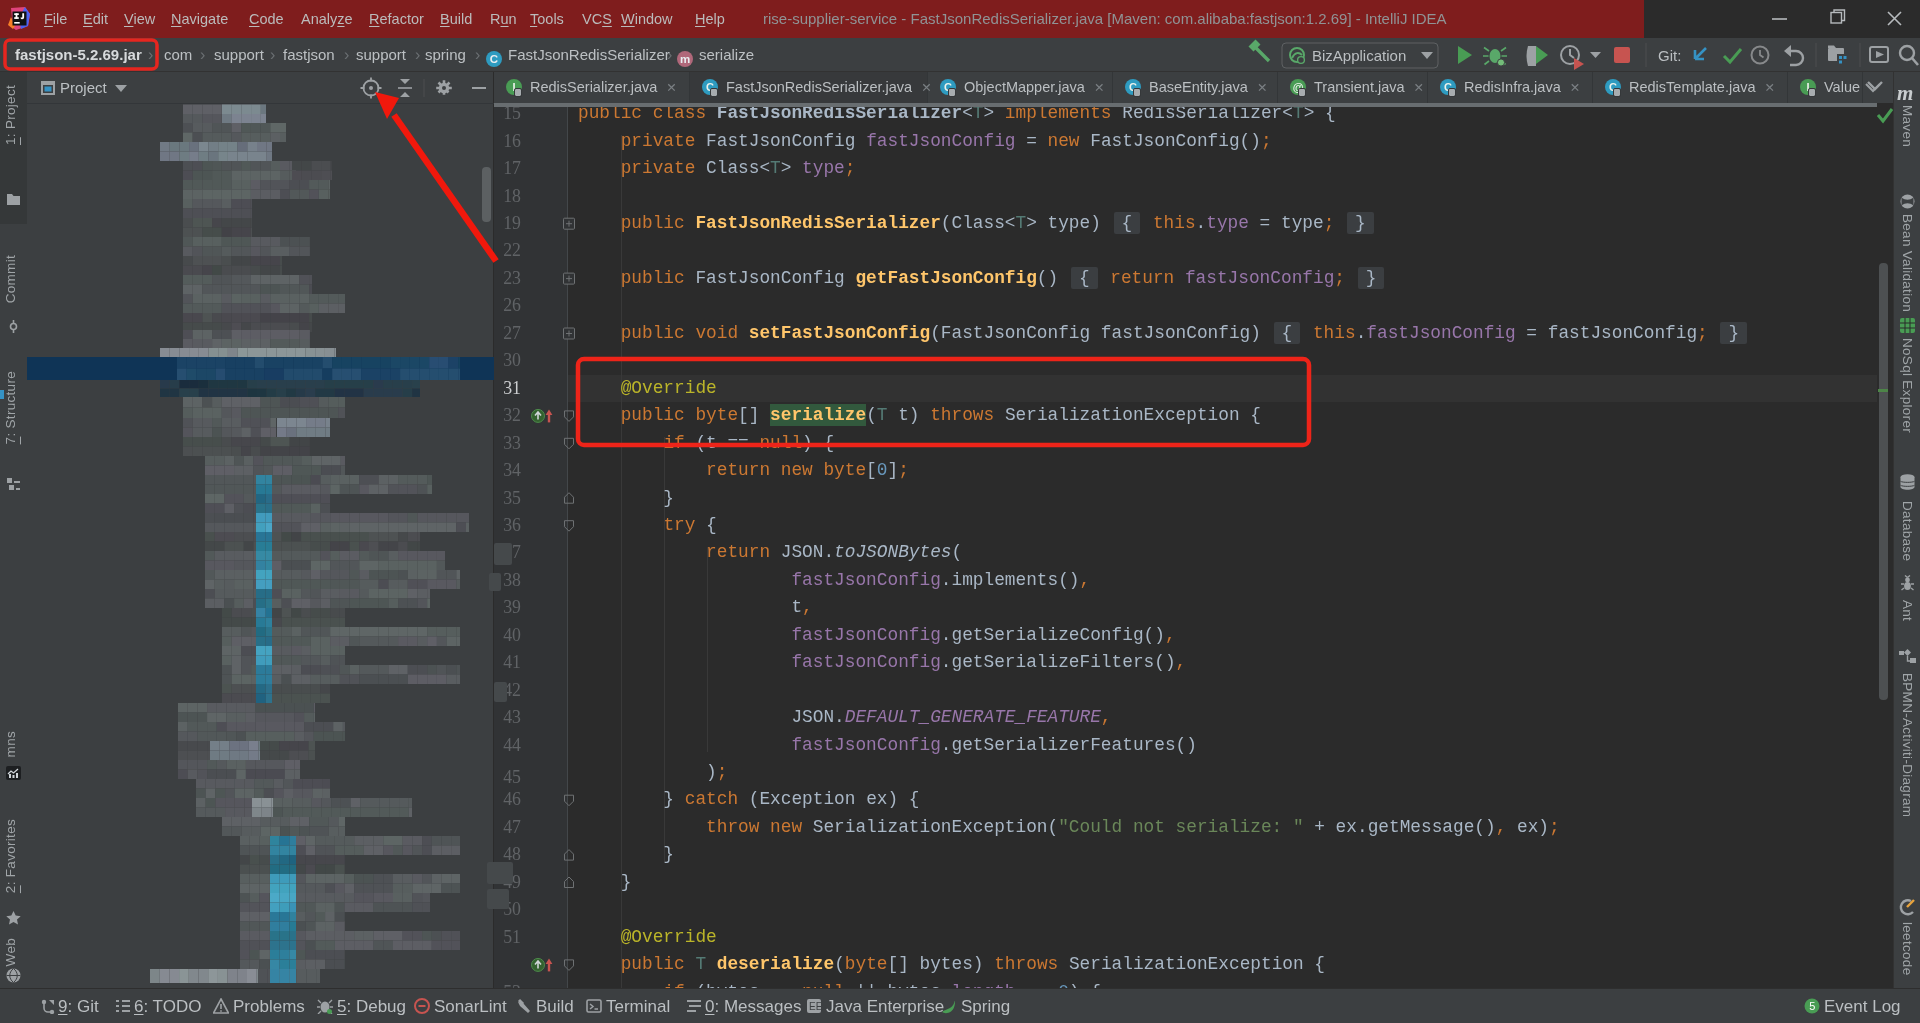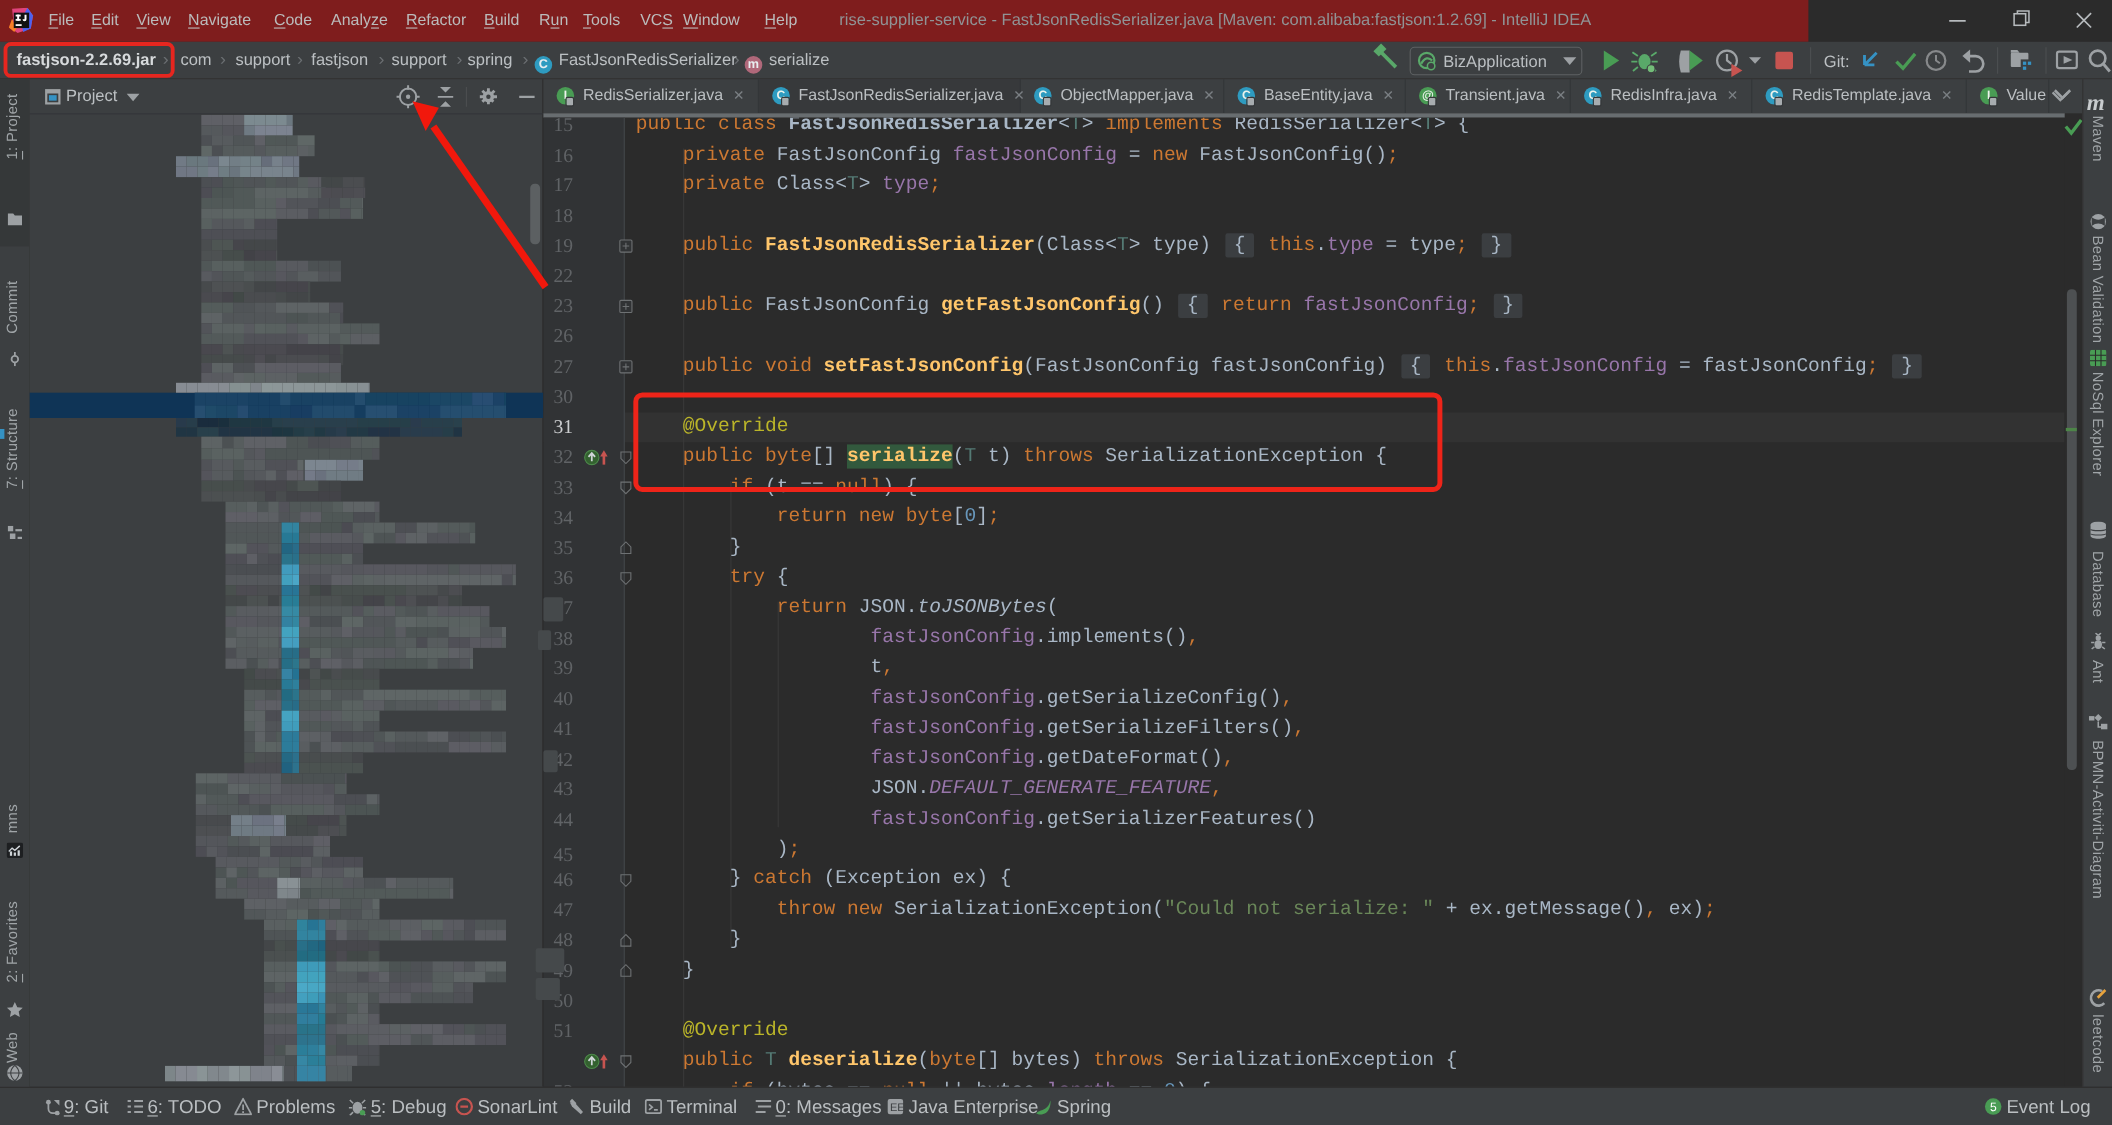--- a/index.html
+++ b/index.html
@@ -77,21 +77,21 @@
       <div class="menu" style="left:695px"><u>H</u>elp</div>
       <div id="wtitle" style="left:763px">rise-supplier-service - FastJsonRedisSerializer.java [Maven: com.alibaba:fastjson:1.2.69] - IntelliJ IDEA</div>
       <svg class="abs" style="left:1765px;top:0" width="155" height="38" viewBox="0 0 155 38">
 <path d="M7 19h15" stroke="#b6babd" stroke-width="1.6"></path>
 <rect x="66" y="12.5" width="10.5" height="10.5" fill="none" stroke="#b6babd" stroke-width="1.4"></rect>
 <path d="M69 12.5v-2.5h10.5v10.5h-3" fill="none" stroke="#b6babd" stroke-width="1.4"></path>
 <path d="M123 12l13 13M136 12l-13 13" stroke="#b6babd" stroke-width="1.6"></path>
 </svg>
     </div>
     <div id="crumbs" class="abs">
-      <div class="crumb" style="left:15px;font-weight:bold;color:#d7dadc">fastjson-2.2.69.jar</div>
+      <div class="crumb" style="left:15px;font-weight:bold;color:#d7dadc">fastjson-5.2.69.jar</div>
       <div class="crumb csep" style="left:148px">›</div>
       <div class="crumb" style="left:164px">com</div>
       <div class="crumb csep" style="left:200px">›</div>
       <div class="crumb" style="left:214px">support</div>
       <div class="crumb csep" style="left:270px">›</div>
       <div class="crumb" style="left:283px">fastjson</div>
       <div class="crumb csep" style="left:344px">›</div>
       <div class="crumb" style="left:356px">support</div>
       <div class="crumb csep" style="left:415px">›</div>
       <div class="crumb" style="left:425px">spring</div>
@@ -1932,21 +1932,20 @@
       <div class="cl" style="top:295.15px"><i class="d">&nbsp;&nbsp;&nbsp;&nbsp;</i><i class="k">public&nbsp;byte</i><i class="d">[]&nbsp;</i><i class="hl b">serialize</i><i class="d">(</i><i class="t">T</i><i class="d">&nbsp;t)&nbsp;</i><i class="k">throws&nbsp;</i><i class="d">SerializationException&nbsp;{</i></div>
       <div class="cl" style="top:322.60px"><i class="d">&nbsp;&nbsp;&nbsp;&nbsp;&nbsp;&nbsp;&nbsp;&nbsp;</i><i class="k">if&nbsp;</i><i class="d">(t&nbsp;==&nbsp;</i><i class="k">null</i><i class="d">)&nbsp;{</i></div>
       <div class="cl" style="top:350.05px"><i class="d">&nbsp;&nbsp;&nbsp;&nbsp;&nbsp;&nbsp;&nbsp;&nbsp;&nbsp;&nbsp;&nbsp;&nbsp;</i><i class="k">return&nbsp;new&nbsp;byte</i><i class="d">[</i><i class="n">0</i><i class="d">]</i><i class="p">;</i></div>
       <div class="cl" style="top:377.50px"><i class="d">&nbsp;&nbsp;&nbsp;&nbsp;&nbsp;&nbsp;&nbsp;&nbsp;}</i></div>
       <div class="cl" style="top:404.95px"><i class="d">&nbsp;&nbsp;&nbsp;&nbsp;&nbsp;&nbsp;&nbsp;&nbsp;</i><i class="k">try&nbsp;</i><i class="d">{</i></div>
       <div class="cl" style="top:432.40px"><i class="d">&nbsp;&nbsp;&nbsp;&nbsp;&nbsp;&nbsp;&nbsp;&nbsp;&nbsp;&nbsp;&nbsp;&nbsp;</i><i class="k">return&nbsp;</i><i class="d">JSON.</i><i class="d it">toJSONBytes</i><i class="d">(</i></div>
       <div class="cl" style="top:459.85px"><i class="d">&nbsp;&nbsp;&nbsp;&nbsp;&nbsp;&nbsp;&nbsp;&nbsp;&nbsp;&nbsp;&nbsp;&nbsp;&nbsp;&nbsp;&nbsp;&nbsp;&nbsp;&nbsp;&nbsp;&nbsp;</i><i class="f">fastJsonConfig</i><i class="d">.implements()</i><i class="p">,</i></div>
       <div class="cl" style="top:487.30px"><i class="d">&nbsp;&nbsp;&nbsp;&nbsp;&nbsp;&nbsp;&nbsp;&nbsp;&nbsp;&nbsp;&nbsp;&nbsp;&nbsp;&nbsp;&nbsp;&nbsp;&nbsp;&nbsp;&nbsp;&nbsp;t</i><i class="p">,</i></div>
       <div class="cl" style="top:514.75px"><i class="d">&nbsp;&nbsp;&nbsp;&nbsp;&nbsp;&nbsp;&nbsp;&nbsp;&nbsp;&nbsp;&nbsp;&nbsp;&nbsp;&nbsp;&nbsp;&nbsp;&nbsp;&nbsp;&nbsp;&nbsp;</i><i class="f">fastJsonConfig</i><i class="d">.getSerializeConfig()</i><i class="p">,</i></div>
       <div class="cl" style="top:542.20px"><i class="d">&nbsp;&nbsp;&nbsp;&nbsp;&nbsp;&nbsp;&nbsp;&nbsp;&nbsp;&nbsp;&nbsp;&nbsp;&nbsp;&nbsp;&nbsp;&nbsp;&nbsp;&nbsp;&nbsp;&nbsp;</i><i class="f">fastJsonConfig</i><i class="d">.getSerializeFilters()</i><i class="p">,</i></div>
-      <div class="cl" style="top:569.65px"><i class="d">&nbsp;&nbsp;&nbsp;&nbsp;&nbsp;&nbsp;&nbsp;&nbsp;&nbsp;&nbsp;&nbsp;&nbsp;&nbsp;&nbsp;&nbsp;&nbsp;&nbsp;&nbsp;&nbsp;&nbsp;</i><i class="f">fastJsonConfig</i><i class="d">.getDateFormat()</i><i class="p">,</i></div>
       <div class="cl" style="top:597.10px"><i class="d">&nbsp;&nbsp;&nbsp;&nbsp;&nbsp;&nbsp;&nbsp;&nbsp;&nbsp;&nbsp;&nbsp;&nbsp;&nbsp;&nbsp;&nbsp;&nbsp;&nbsp;&nbsp;&nbsp;&nbsp;JSON.</i><i class="f it">DEFAULT_GENERATE_FEATURE</i><i class="p">,</i></div>
       <div class="cl" style="top:624.55px"><i class="d">&nbsp;&nbsp;&nbsp;&nbsp;&nbsp;&nbsp;&nbsp;&nbsp;&nbsp;&nbsp;&nbsp;&nbsp;&nbsp;&nbsp;&nbsp;&nbsp;&nbsp;&nbsp;&nbsp;&nbsp;</i><i class="f">fastJsonConfig</i><i class="d">.getSerializerFeatures()</i></div>
       <div class="cl" style="top:652.00px"><i class="d">&nbsp;&nbsp;&nbsp;&nbsp;&nbsp;&nbsp;&nbsp;&nbsp;&nbsp;&nbsp;&nbsp;&nbsp;)</i><i class="p">;</i></div>
       <div class="cl" style="top:679.45px"><i class="d">&nbsp;&nbsp;&nbsp;&nbsp;&nbsp;&nbsp;&nbsp;&nbsp;}&nbsp;</i><i class="k">catch&nbsp;</i><i class="d">(Exception&nbsp;ex)&nbsp;{</i></div>
       <div class="cl" style="top:706.90px"><i class="d">&nbsp;&nbsp;&nbsp;&nbsp;&nbsp;&nbsp;&nbsp;&nbsp;&nbsp;&nbsp;&nbsp;&nbsp;</i><i class="k">throw&nbsp;new&nbsp;</i><i class="d">SerializationException(</i><i class="s">"Could&nbsp;not&nbsp;serialize:&nbsp;"</i><i class="d">&nbsp;+&nbsp;ex.getMessage()</i><i class="p">,</i><i class="d">&nbsp;ex)</i><i class="p">;</i></div>
       <div class="cl" style="top:734.35px"><i class="d">&nbsp;&nbsp;&nbsp;&nbsp;&nbsp;&nbsp;&nbsp;&nbsp;}</i></div>
       <div class="cl" style="top:761.80px"><i class="d">&nbsp;&nbsp;&nbsp;&nbsp;}</i></div>
       <div class="cl" style="top:789.25px"></div>
       <div class="cl" style="top:816.70px"><i class="d">&nbsp;&nbsp;&nbsp;&nbsp;</i><i class="a">@Override</i></div>
       <div class="cl" style="top:844.15px"><i class="d">&nbsp;&nbsp;&nbsp;&nbsp;</i><i class="k">public&nbsp;</i><i class="t">T</i><i class="d">&nbsp;</i><i class="m b">deserialize</i><i class="d">(</i><i class="k">byte</i><i class="d">[]&nbsp;bytes)&nbsp;</i><i class="k">throws&nbsp;</i><i class="d">SerializationException&nbsp;{</i></div>

